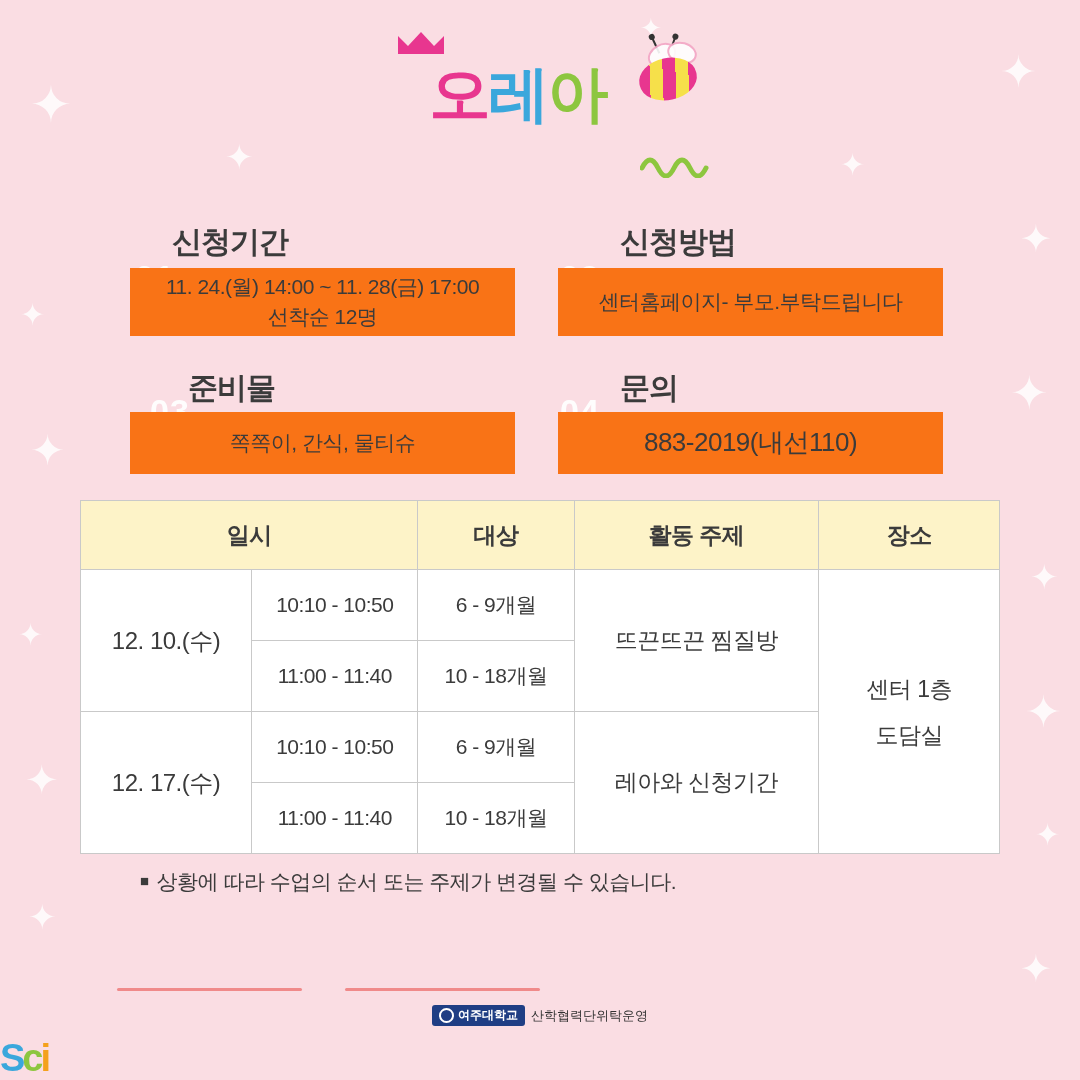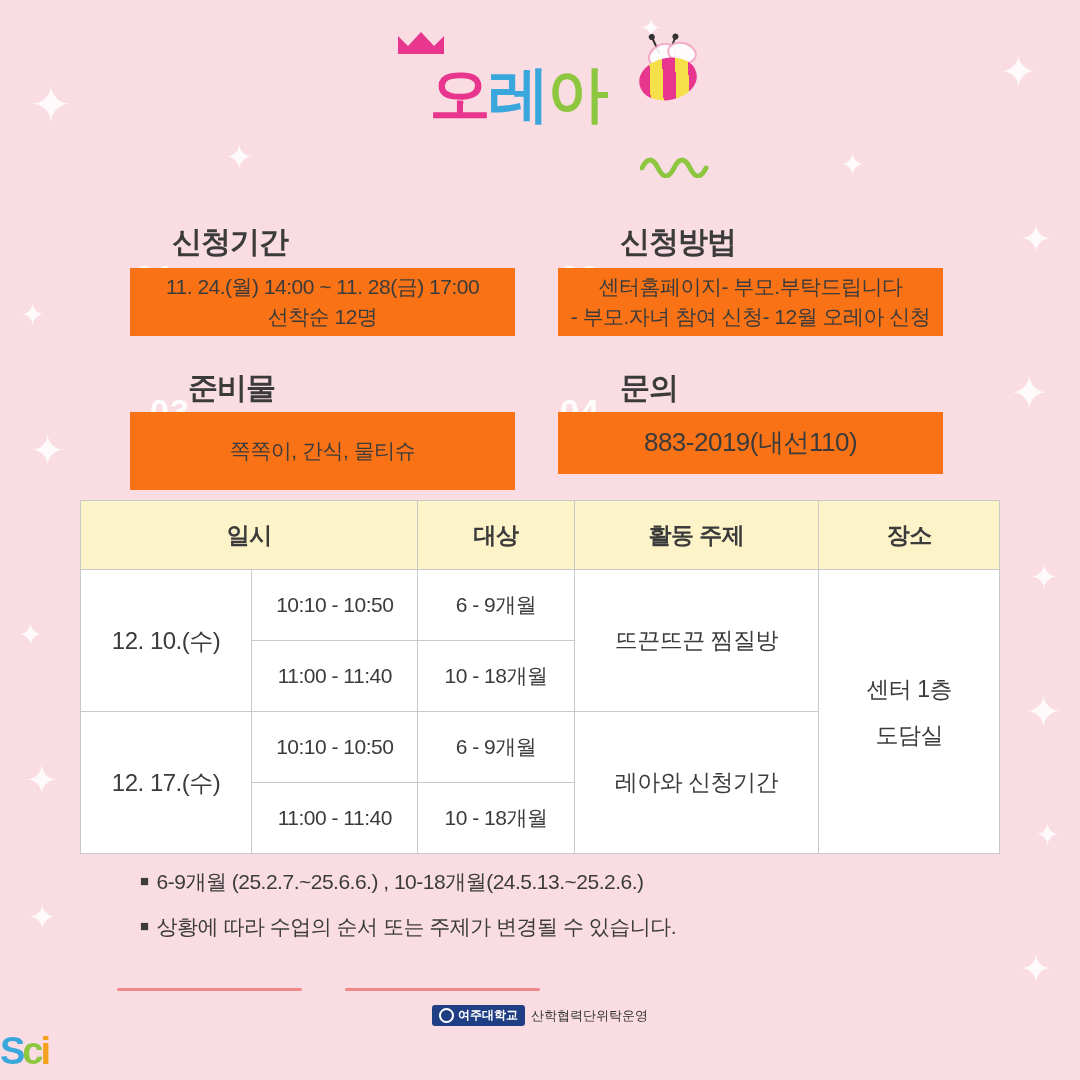--- a/index.html
+++ b/index.html
@@ -200,21 +200,21 @@
   .footer {
     position: absolute;
     left: 0;
     top: 1005px;
     width: 1080px;
     text-align: center;
   }
   .univ-line {
     font-size: 13px;
     color: #333;
-    margin-bottom: 4px;
+    margin-bottom: 11px;
     display: flex;
     align-items: center;
     justify-content: center;
     gap: 6px;
   }
   .univ-badge {
     display: inline-flex;
     align-items: center;
     gap: 4px;
     background: #1f3e84;
@@ -304,26 +304,25 @@
   <div class="info-title" style="left:172px; top:222px;">신청기간</div>
   <div class="info-box" style="left:130px; top:268px; width:385px; height:68px;">
     <div>11. 24.(월) 14:00 ~ 11. 28(금) 17:00</div>
     <div>선착순 12명</div>
   </div>
 
   <div class="info-num" style="left:560px; top:258px;">02</div>
   <div class="info-title" style="left:620px; top:222px;">신청방법</div>
   <div class="info-box" style="left:558px; top:268px; width:385px; height:68px;">
     <div>센터홈페이지- 부모.부탁드립니다</div>
-    <div>- 부모.자녀 참여 신청-  12월 오레아 신청</div>
   </div>
 
   <div class="info-num" style="left:150px; top:392px;">03</div>
   <div class="info-title" style="left:188px; top:368px;">준비물</div>
-  <div class="info-box" style="left:130px; top:412px; width:385px; height:78px;">
+  <div class="info-box" style="left:130px; top:412px; width:385px; height:62px;">
     <div>쪽쪽이, 간식, 물티슈</div>
   </div>
 
   <div class="info-num" style="left:560px; top:392px;">04</div>
   <div class="info-title" style="left:620px; top:368px;">문의</div>
   <div class="info-box" style="left:558px; top:412px; width:385px; height:62px; font-size:26px;">
     <div>883-2019(내선110)</div>
   </div>
 </div>
 
@@ -359,23 +358,20 @@
     </tr>
     <tr>
       <td>11:00 - 11:40</td>
       <td>10 - 18개월</td>
     </tr>
   </tbody>
 </table>
 
 <div class="notes">
   <div class="note">
-    <span class="bullet">■</span><span>6-9개월 (25.2.7.~25.6.6.) , 10-18개월(24.5.13.~25.2.6.)</span>
-  </div>
-  <div class="note">
     <span class="bullet">■</span><span>상황에 따라 수업의 순서 또는 주제가 변경될 수 있습니다.</span>
   </div>
 </div>
 <div class="underline-a"></div>
 <div class="underline-b"></div>
 
 <div class="footer">
   <div class="univ-line">
     <span class="univ-badge">
       <span class="o"></span>

